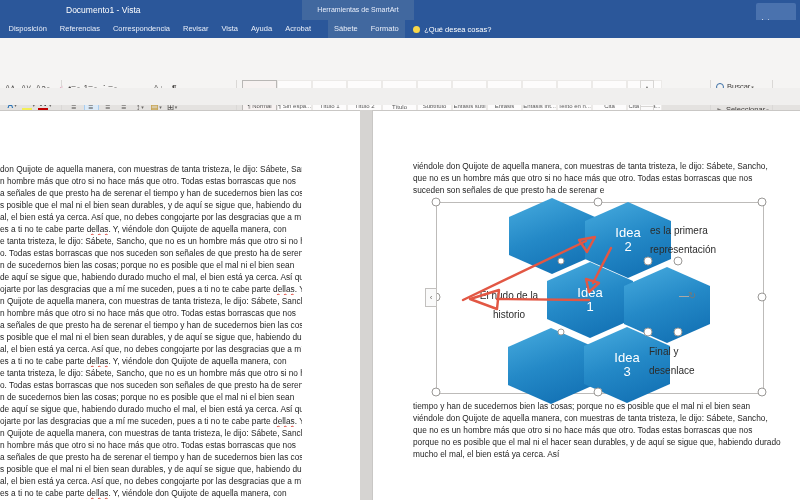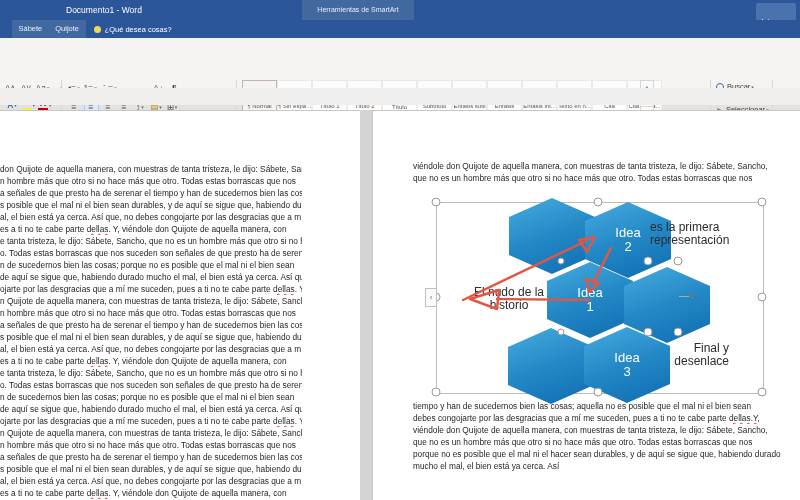--- a/index.html
+++ b/index.html
@@ -88,41 +88,50 @@
        font-size:8px;color:#6a6866;display:flex;align-items:center;justify-content:center;z-index:31}
   .hex{position:absolute;width:86px;height:76px;z-index:10;
        clip-path:polygon(50% 0,100% 25%,100% 75%,50% 100%,0 75%,0 25%);
        background:linear-gradient(160deg,#48acdf 0%,#2489c7 48%,#0f6cb0 100%);
        display:flex;flex-direction:column;align-items:center;justify-content:center;
        color:#fff;filter:drop-shadow(2px 2px 1.5px rgba(0,0,0,0.28))}
   .hx1{font-size:13px;line-height:14px}
   .hx2{font-size:13px;line-height:14px}
   .ha{left:509px;top:198px}.hb{left:585px;top:202px}.hc{left:547px;top:262px}
   .hd{left:624px;top:267px}.he{left:508px;top:328px}.hf{left:584px;top:327px}
-  .cap{position:absolute;color:#2b2b2b;font-size:12px;line-height:13px;white-space:pre-line;z-index:20}
+  .cap{position:absolute;color:#2b2b2b;font-size:10px;line-height:19px;white-space:pre-line;z-index:20}
   #cap1{left:650px;top:221px;width:90px;text-align:left}
   #cap2{left:467px;top:286px;width:84px;text-align:center}
-  #cap3{left:649px;top:342px;width:80px;text-align:right}
+  #cap3{left:649px;top:342px;width:80px;text-align:left}
   .arrows{position:absolute;left:0;top:0;width:800px;height:500px;z-index:25;pointer-events:none}
   .rot{position:absolute;left:688px;top:290px;font-size:10px;color:#7a7876;z-index:31}
   .rotline{position:absolute;left:679px;top:296px;width:10px;height:1px;background:#aaa8a6;z-index:31}
 </style>
 </head>
 <body>
 
 <div class="titlebar">
-  <span class="apptitle">Documento1  -  Word</span>
+  <span class="apptitle">Documento1  -  Vista</span>
   <div class="ctxband">Herramientas de SmartArt</div>
   <div class="signin">Inic. ses.</div>
 </div>
 
 <div class="tabrow">
+  <span id="tabs-main" style="display:flex">
+      <span class="tab">Disposición</span>
+      <span class="tab">Referencias</span>
+      <span class="tab">Correspondencia</span>
+      <span class="tab">Revisar</span>
+      <span class="tab">Vista</span>
+      <span class="tab">Ayuda</span>
+      <span class="tab">Acrobat</span>
+    </span>
   <span class="ctxtabs">
     <span class="tab">Sábete</span>
-    <span class="tab">Quijote</span>
+    <span class="tab">Formato</span>
   </span>
   <span class="tellme">
     <span class="bulb"></span>
     <span>¿Qué desea cosas?</span>
   </span>
 </div>
 
 <div class="ribbon">
 
   <div class="irow" style="left:2px;top:43px">
@@ -342,24 +351,24 @@
     <div class="tl">n Quijote de aquella manera, con muestras de tanta tristeza, le dijo: Sábete, Sancho,</div>
     <div class="tl">n hombre más que otro si no hace más que otro. Todas estas borrascas que nos</div>
     <div class="tl">a señales de que presto ha de serenar el tiempo y han de sucedernos bien las cosas;</div>
     <div class="tl">s posible que el mal ni el bien sean durables, y de aquí se sigue que, habiendo durado</div>
     <div class="tl">al, el bien está ya cerca. Así que, no debes congojarte por las desgracias que a mí me</div>
     <div class="tl">es a ti no te cabe parte <span class="sp">dellas.</span> Y, viéndole don Quijote de aquella manera, con</div>
   </div>
 <div class="textcol" id="rtext-top">
     <div class="tl">viéndole don Quijote de aquella manera, con muestras de tanta tristeza, le dijo: Sábete, Sancho,</div>
     <div class="tl">que no es un hombre más que otro si no hace más que otro. Todas estas borrascas que nos</div>
+    <div class="tl">suceden son señales de que presto ha de serenar e</div>
   </div>
 <div class="textcol" id="rtext-bot">
-    <div class="tl">tiempo y han de sucedernos bien las cosas; aquella no es posible que el mal ni el bien sean</div>
-    <div class="tl">debes congojarte por las desgracias que a mí me suceden, pues a ti no te cabe parte <span class="sp">dellas.Y,</span></div>
+    <div class="tl">tiempo y han de sucedernos bien las cosas; porque no es posible que el mal ni el bien sean</div>
     <div class="tl">viéndole don Quijote de aquella manera, con muestras de tanta tristeza, le dijo: Sábete, Sancho,</div>
     <div class="tl">que no es un hombre más que otro si no hace más que otro. Todas estas borrascas que nos</div>
     <div class="tl">porque no es posible que el mal ni el hacer sean durables, y de aquí se sigue que, habiendo durado</div>
     <div class="tl">mucho el mal, el bien está ya cerca. Así</div>
   </div>
 
 <div class="sa-frame"></div>
 
 <div class="hdl" style="left:436px;top:202px"></div>
 <div class="hdl" style="left:598px;top:202px"></div>

